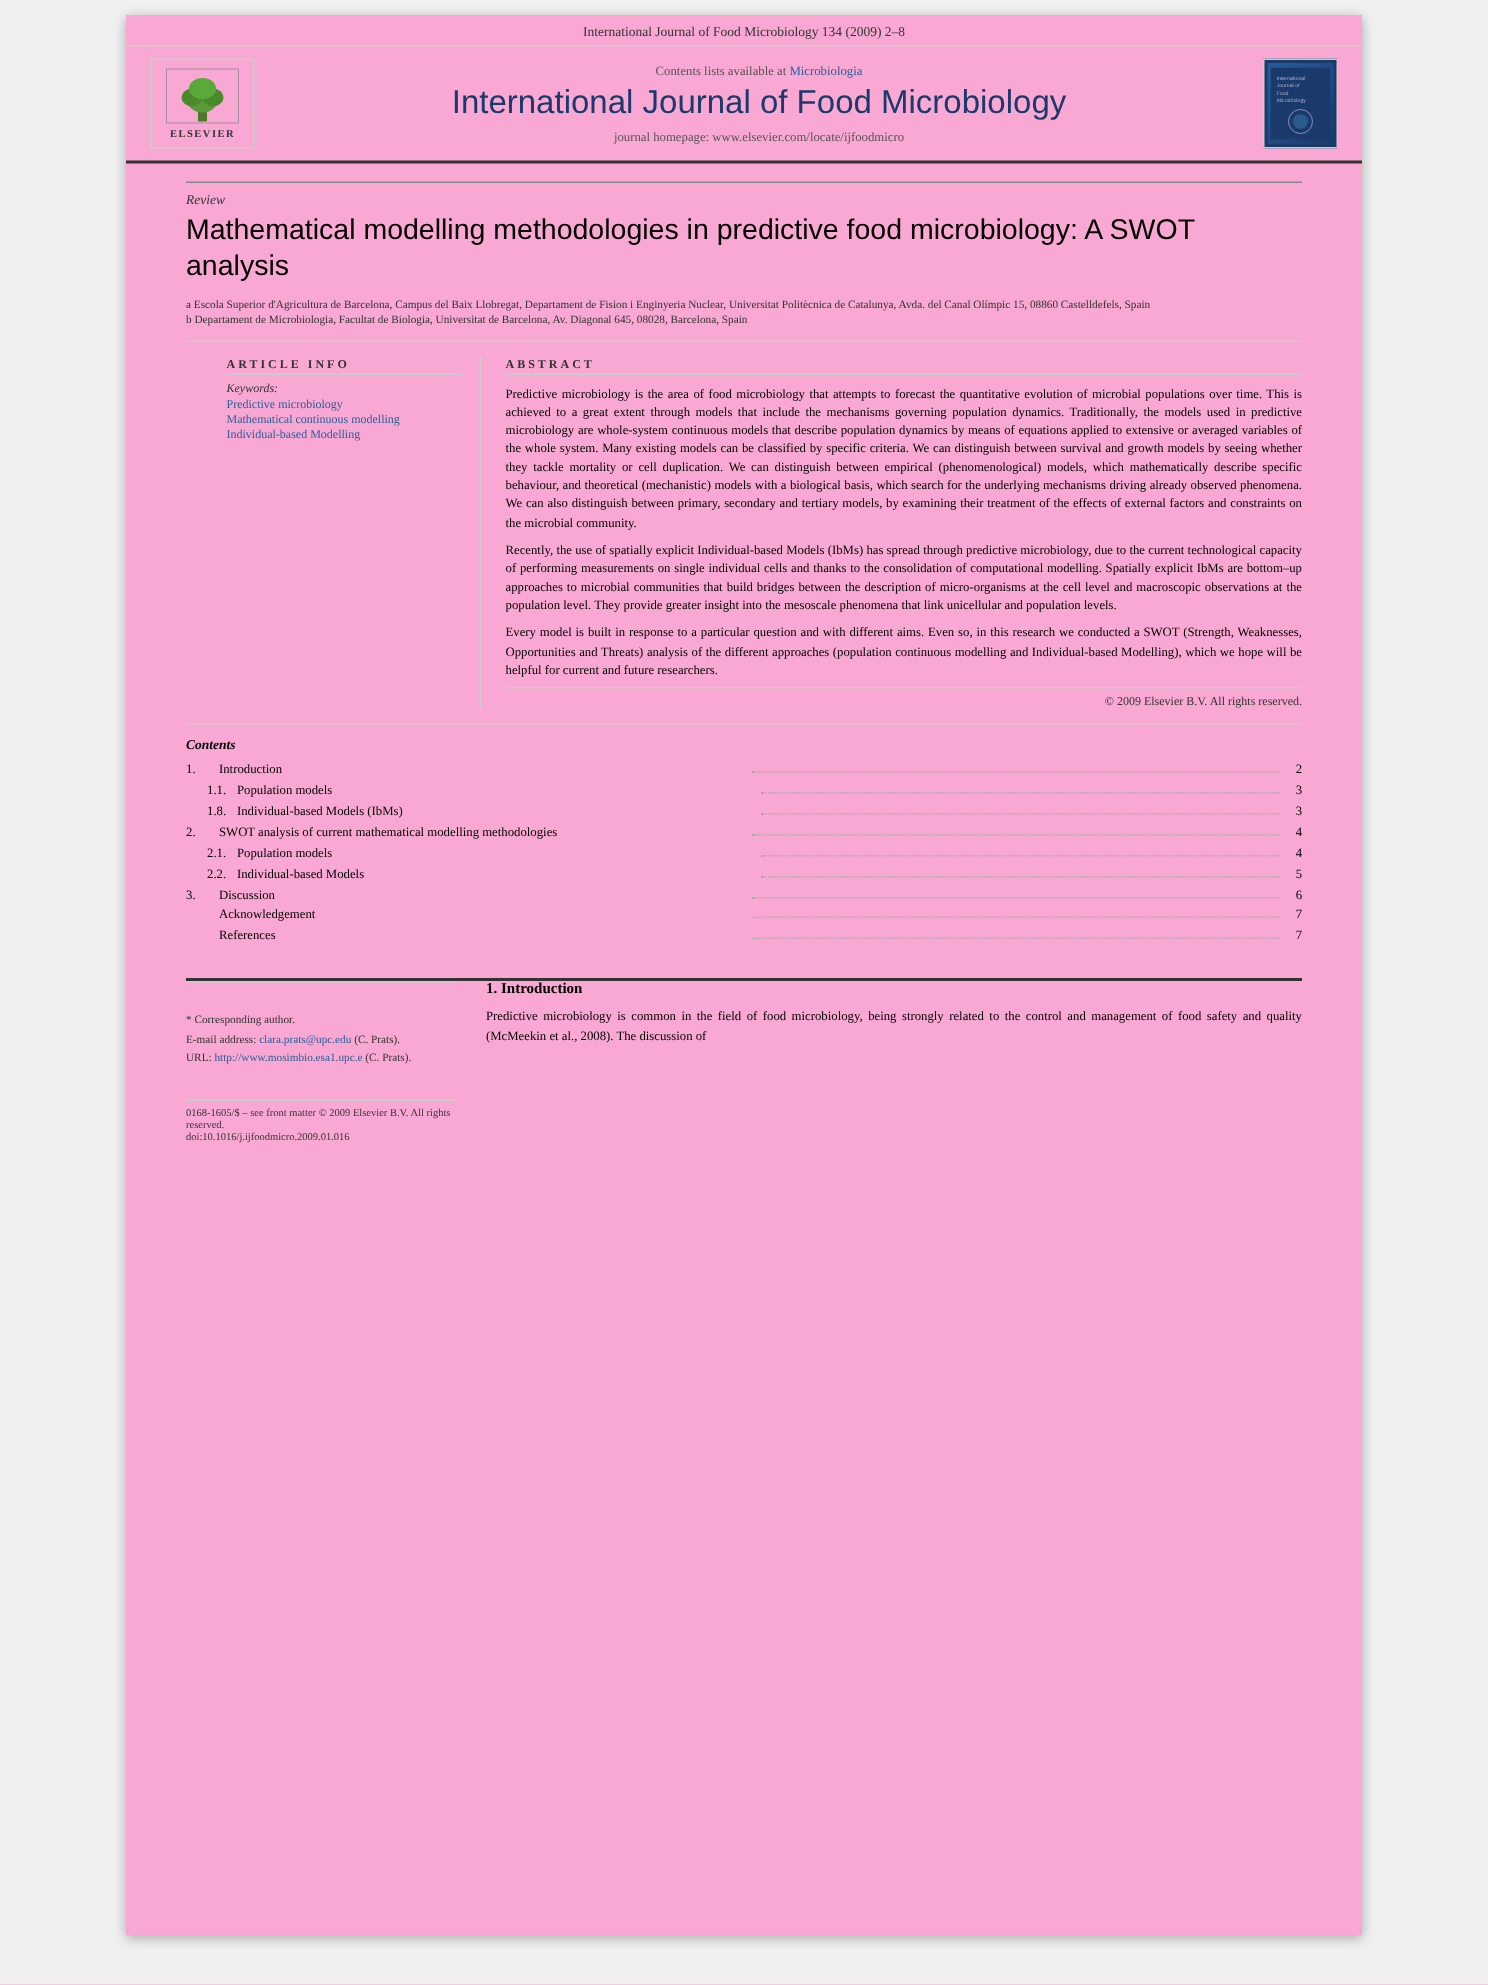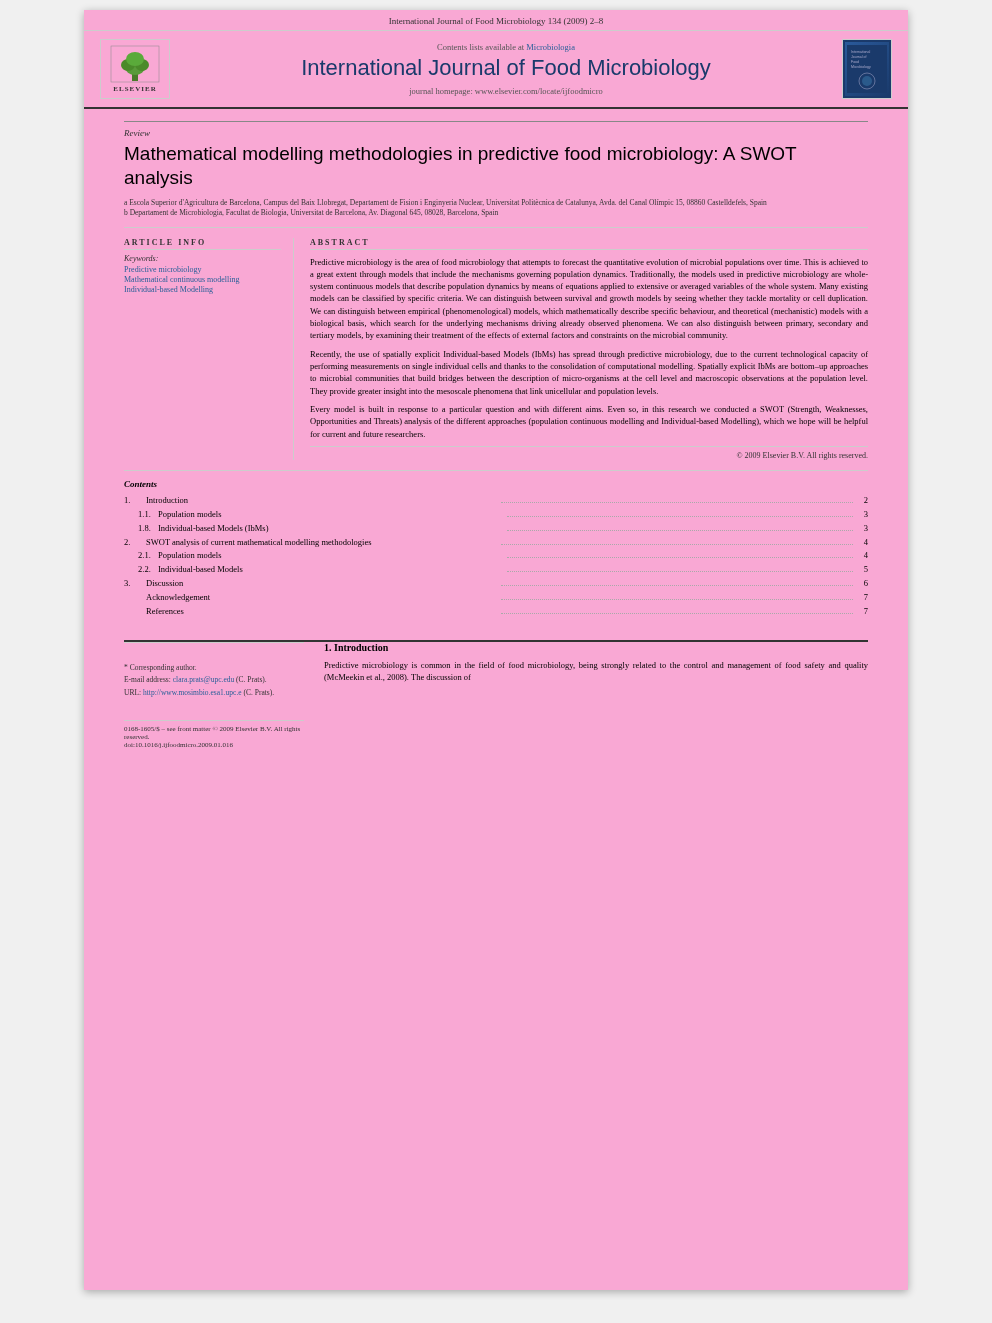--- a/index.html
+++ b/index.html
@@ -134,20 +134,21 @@
       color: #333;
       line-height: 1.4;
       margin-bottom: 10px;
       border-bottom: 1px solid #ccc;
       padding-bottom: 8px;
     }
     .two-col {
       display: flex;
       gap: 16px;
       margin-bottom: 10px;
+      margin-left: 27px;
     }
     .article-info {
       width: 170px;
       flex-shrink: 0;
       border-right: 1px solid #ccc;
       padding-right: 12px;
     }
     .article-info-title {
       font-size: 8px;
       letter-spacing: 2px;

